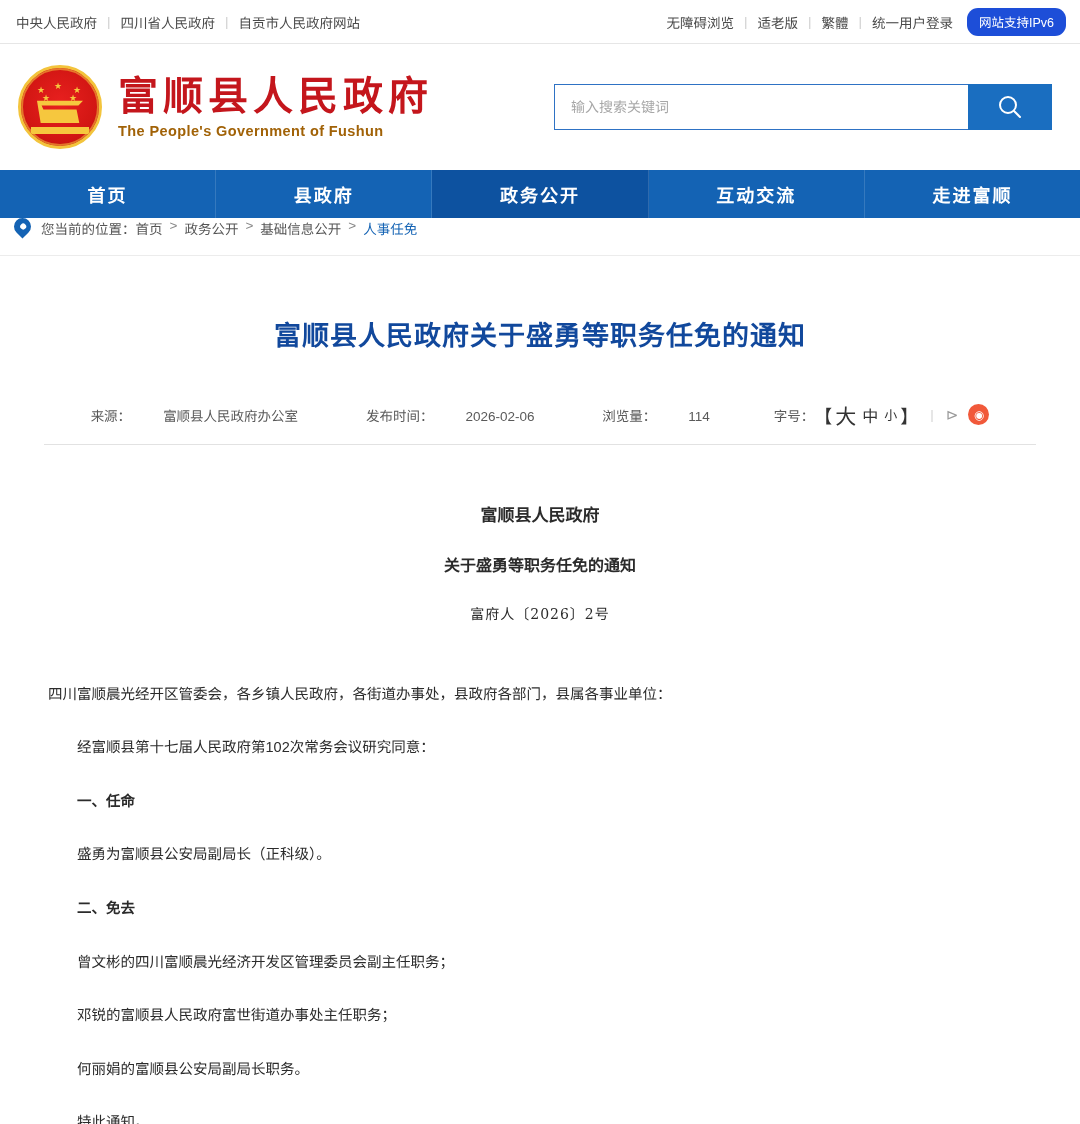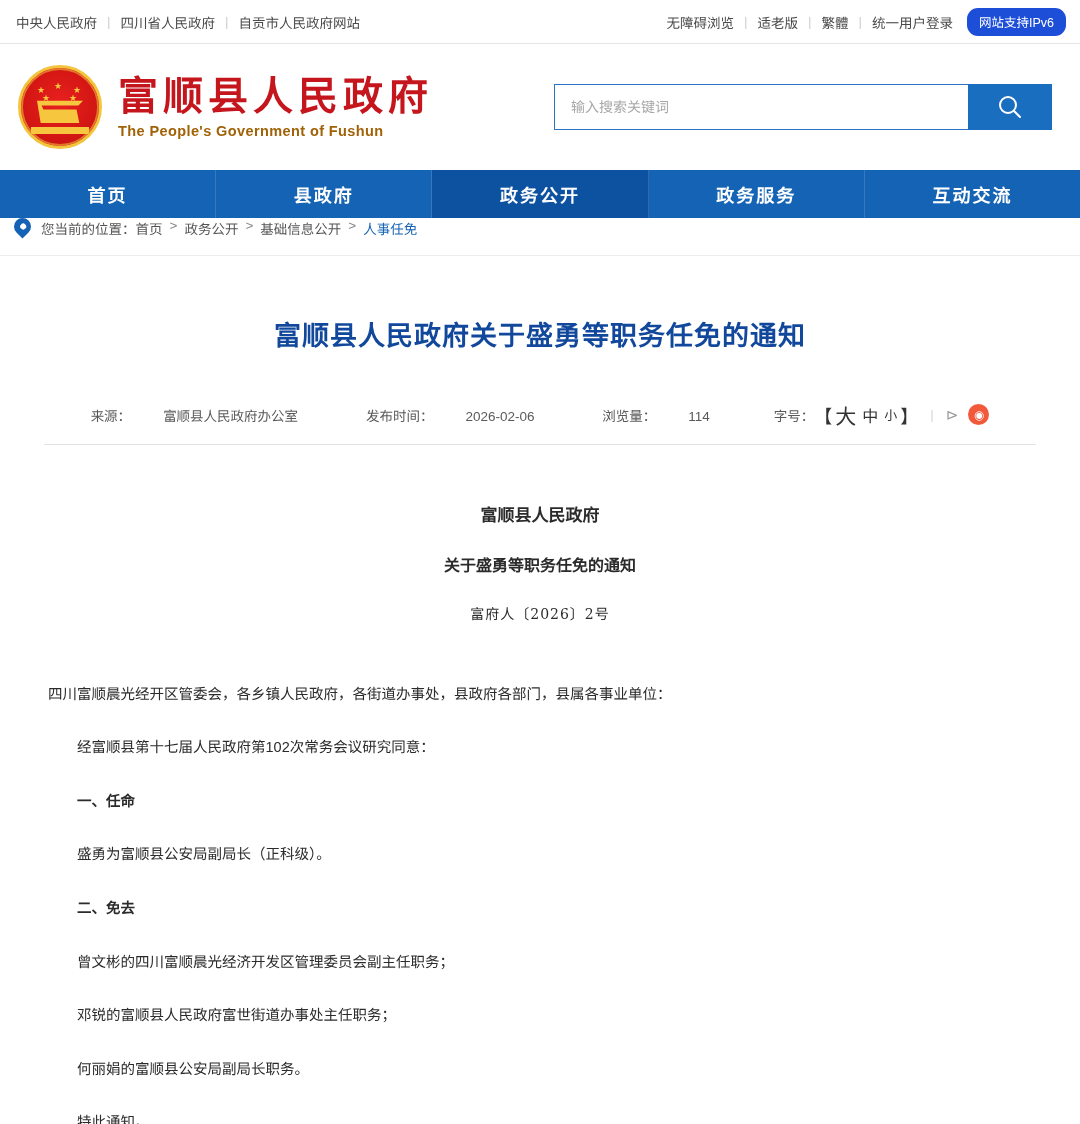--- a/index.html
+++ b/index.html
@@ -297,22 +297,22 @@
           <line x1="19" y1="19" x2="25" y2="25" stroke="#ffffff" stroke-width="2" stroke-linecap="round"></line>
         </svg>
       </div>
     </div>
   </div>
 
   <div class="nav">
     <div class="nav-item">首页</div>
     <div class="nav-item">县政府</div>
     <div class="nav-item active">政务公开</div>
-    <div class="nav-item">政务服务</div>
     <div class="nav-item">互动交流</div>
+    <div class="nav-item">走进富顺</div>
   </div>
 
   <div class="crumb">
     <span class="pin"></span>
     <span>您当前的位置：</span>
     <a>首页</a>
     <span class="gt">&gt;</span>
     <a>政务公开</a>
     <span class="gt">&gt;</span>
     <a>基础信息公开</a>

